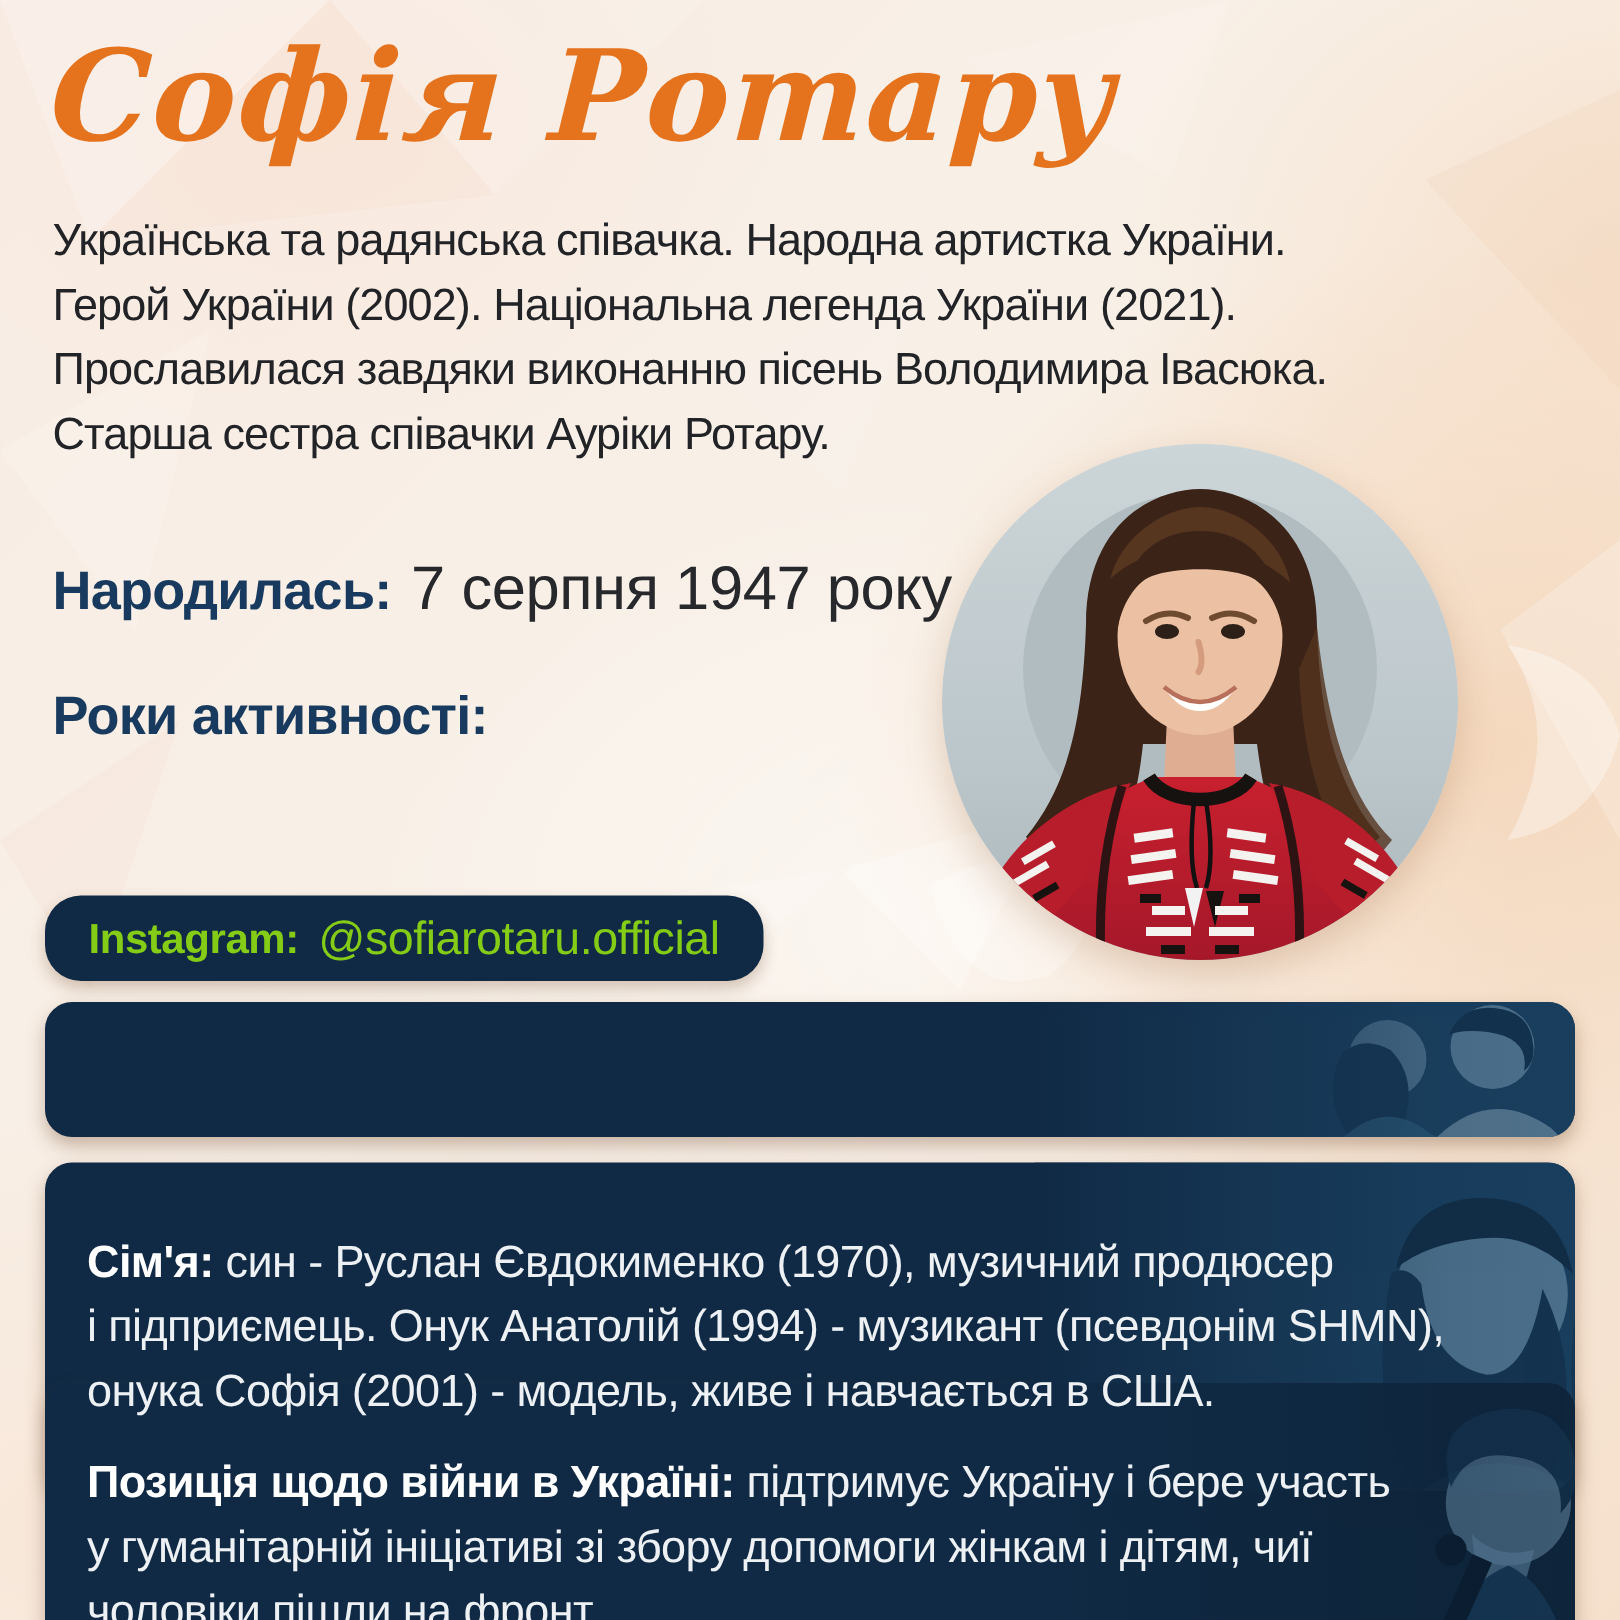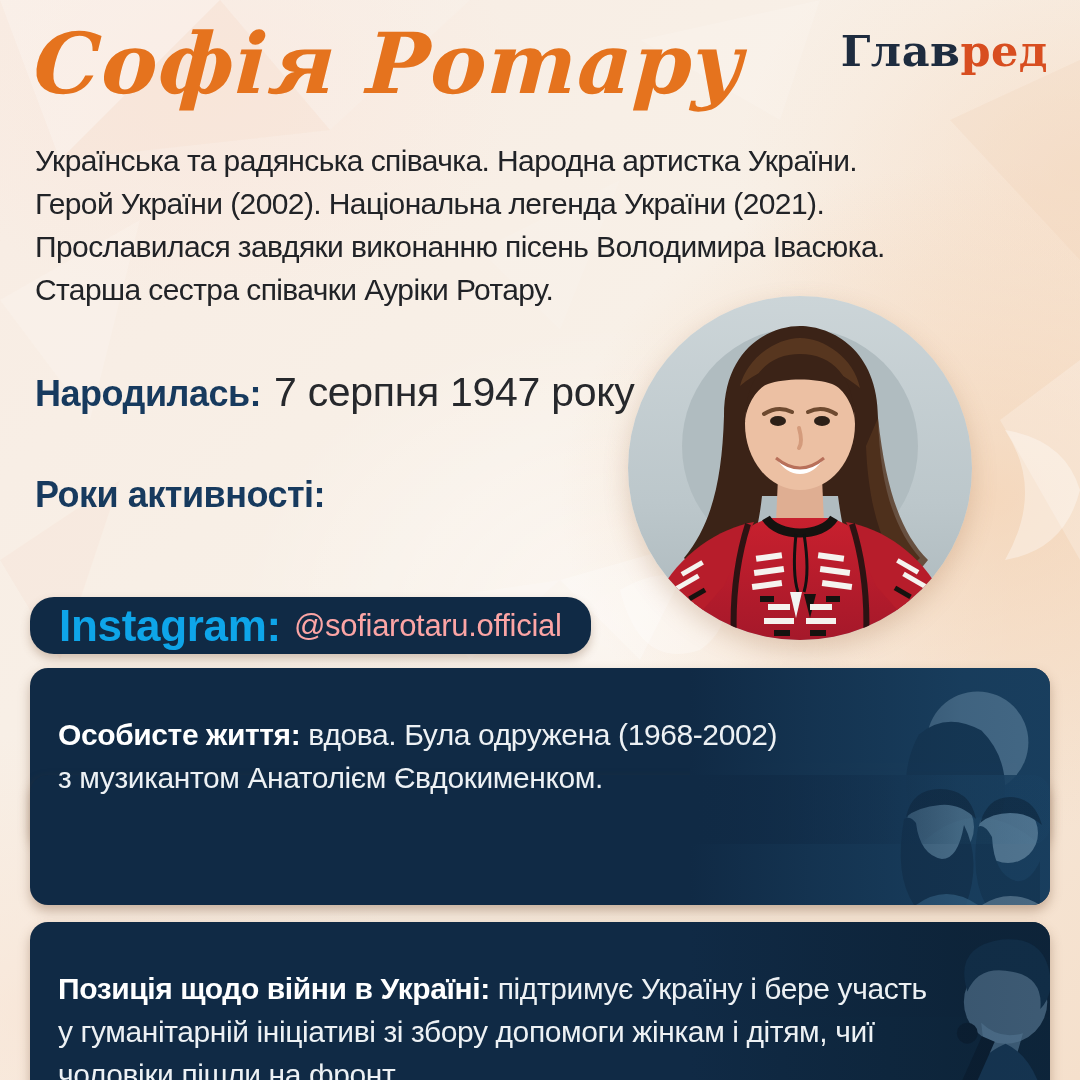--- a/index.html
+++ b/index.html
@@ -34,34 +34,34 @@
   
   .intro {
     position:absolute; left:35px; top:139px; width:1010px;
     font-size:30px; line-height:43px; font-weight:400; letter-spacing:-0.6px;
     color:#212327; white-space:pre-line;
   }
 
   
   .fact { position:absolute; left:35px; display:flex; align-items:baseline; gap:13px; white-space:nowrap; }
   .fact.born   { top:369px; }
-  .fact.active { top:474px; }
+  .fact.active { top:456px; }
   .fact .flabel { font-size:36px; font-weight:800; color:#173a5e; letter-spacing:-0.5px; }
   .fact .fvalue { font-size:41px; font-weight:500; color:#26282c; letter-spacing:-0.3px; }
 
   
   .insta {
     position:absolute; left:30px; top:597px; height:57px;
     display:inline-flex; align-items:center; gap:13px; padding:0 29px;
     background:#102a45; border-radius:24px;
     box-shadow:0 5px 10px rgba(120,80,50,0.30);
     white-space:nowrap;
   }
-  .insta .ilabel { font-size:44px; font-weight:800; color:#0ea5e9; letter-spacing:-0.3px; }
-  .insta .ivalue { font-size:31px; font-weight:400; color:#fca5a5; letter-spacing:-0.3px; }
+  .insta .ilabel { font-size:28px; font-weight:800; color:#84cc16; letter-spacing:-0.3px; }
+  .insta .ivalue { font-size:31px; font-weight:400; color:#84cc16; letter-spacing:-0.3px; }
 
   
   .portrait {
     position:absolute; left:628px; top:296px; width:344px; height:344px;
     border-radius:50%; overflow:hidden;
     box-shadow:0 10px 24px rgba(150,100,60,0.25);
   }
 
   
   .ibox {
@@ -104,23 +104,20 @@
       <polygon points="560,580 700,540 640,660" fill="#ffffff" opacity="0.25"></polygon>
       <polygon points="420,600 560,580 470,660" fill="#ffffff" opacity="0.18"></polygon>
       <polygon points="120,1040 260,980 300,1080" fill="#f2cfae" opacity="0.14"></polygon>
       <polygon points="820,1050 960,1000 1010,1080" fill="#ffffff" opacity="0.10"></polygon>
       <path d="M1005,430 q40,60 0,130 q60,-10 75,-70 q-15,-50 -75,-60z" fill="#ffffff" opacity="0.35"></path>
       <path d="M620,590 q50,-30 90,0 q30,30 -10,60 q-60,20 -80,-60z" fill="#ffffff" opacity="0.30"></path>
     </g>
   </svg>
 
   <div class="title">Софія Ротару</div>
-  <div class="logo">
-    <span class="p1">Глав</span><span class="p2">ред</span>
-  </div>
 
   <div class="intro">Українська та радянська співачка. Народна артистка України.
 Герой України (2002). Національна легенда України (2021).
 Прославилася завдяки виконанню пісень Володимира Івасюка.
 Старша сестра співачки Ауріки Ротару.</div>
 
   <div class="fact born">
     <span class="flabel">Народилась:</span>
     <span class="fvalue">7 серпня 1947 року</span>
   </div>
@@ -209,40 +206,41 @@
     <svg class="box-art" viewBox="0 0 360 90" preserveAspectRatio="xMidYMid slice">
       <rect width="360" height="90" fill="#1c4464"></rect>
       <circle cx="235" cy="38" r="26" fill="#7da2bc" opacity="0.55"></circle>
       <path d="M205,34 q-14,26 2,52 q14,14 34,8 q18,-40 -4,-62 q-18,-10 -32,2z" fill="#173a58"></path>
       <path d="M206,90 q28,-26 58,-2 l4,2z" fill="#30607f" opacity="0.8"></path>
       <circle cx="305" cy="30" r="28" fill="#86abc4" opacity="0.6"></circle>
       <path d="M276,22 q8,-20 30,-18 q24,2 26,24 q2,12 -6,18 q4,-22 -24,-26 q-18,-2 -26,2z" fill="#14344f"></path>
       <path d="M268,90 q36,-34 76,-6 l6,6z" fill="#9cb9cc" opacity="0.55"></path>
     </svg>
     <div class="box-fade"></div>
-    <p class="btext">
-      <span class="blabel">Особисте життя:</span>
-      <span class="bbody">вдова. Була одружена (1968-2002)
-з музикантом Анатолієм Євдокименком.</span>
-    </p>
   </div>
 
   <div class="ibox b2">
     <svg class="box-art" viewBox="0 0 360 130" preserveAspectRatio="xMidYMid slice">
       <rect width="360" height="130" fill="#1c4464"></rect>
       <circle cx="250" cy="52" r="34" fill="#84a9c2" opacity="0.6"></circle>
       <path d="M214,44 q-10,56 10,86 l52,0 q16,-44 -2,-80 q-6,34 -22,34 q-22,-4 -26,-36 q-6,-8 -12,-4z" fill="#163652"></path>
       <path d="M216,42 q6,-28 34,-28 q30,0 36,30 q-16,-16 -36,-14 q-22,2 -34,12z" fill="#122e47"></path>
       <circle cx="318" cy="58" r="30" fill="#8fb2c9" opacity="0.6"></circle>
       <path d="M288,52 q-8,50 8,78 l54,0 l0,-44 q-10,22 -24,20 q-22,-6 -24,-44 q-8,-14 -14,-10z" fill="#173a58"></path>
       <path d="M290,48 q8,-26 30,-26 q24,0 32,28 q-14,-12 -32,-12 q-18,0 -30,10z" fill="#122e47"></path>
       <path d="M226,130 q30,-22 62,0z" fill="#3a6a8c" opacity="0.8"></path>
       <path d="M292,130 q28,-18 58,0z" fill="#9cb9cc" opacity="0.5"></path>
     </svg>
     <div class="box-fade"></div>
+    <p class="btext">
+      <span class="blabel">Сім'я:</span>
+      <span class="bbody">син - Руслан Євдокименко (1970), музичний продюсер
+і підприємець.  Онук Анатолій (1994) - музикант (псевдонім SHMN),
+онука Софія (2001) - модель, живе і навчається в США.</span>
+    </p>
   </div>
 
   <div class="ibox b3">
     <svg class="box-art" viewBox="0 0 360 126" preserveAspectRatio="xMidYMid slice">
       <rect width="360" height="126" fill="#0d2337"></rect>
       <circle cx="258" cy="46" r="24" fill="#7ba1bb" opacity="0.55"></circle>
       <path d="M236,40 q-8,-26 20,-30 q26,-2 28,24 q0,10 -6,16 q2,-20 -20,-22 q-16,-2 -22,12z" fill="#122e47"></path>
       <path d="M244,58 q10,10 24,6 l-4,14 q-10,4 -18,-2z" fill="#61859f" opacity="0.7"></path>
       <path d="M226,126 q4,-44 32,-56 q22,10 26,56z" fill="#16365२" opacity="0"></path>
       <path d="M226,126 q4,-44 32,-56 q22,10 26,56z" fill="#163652"></path>

